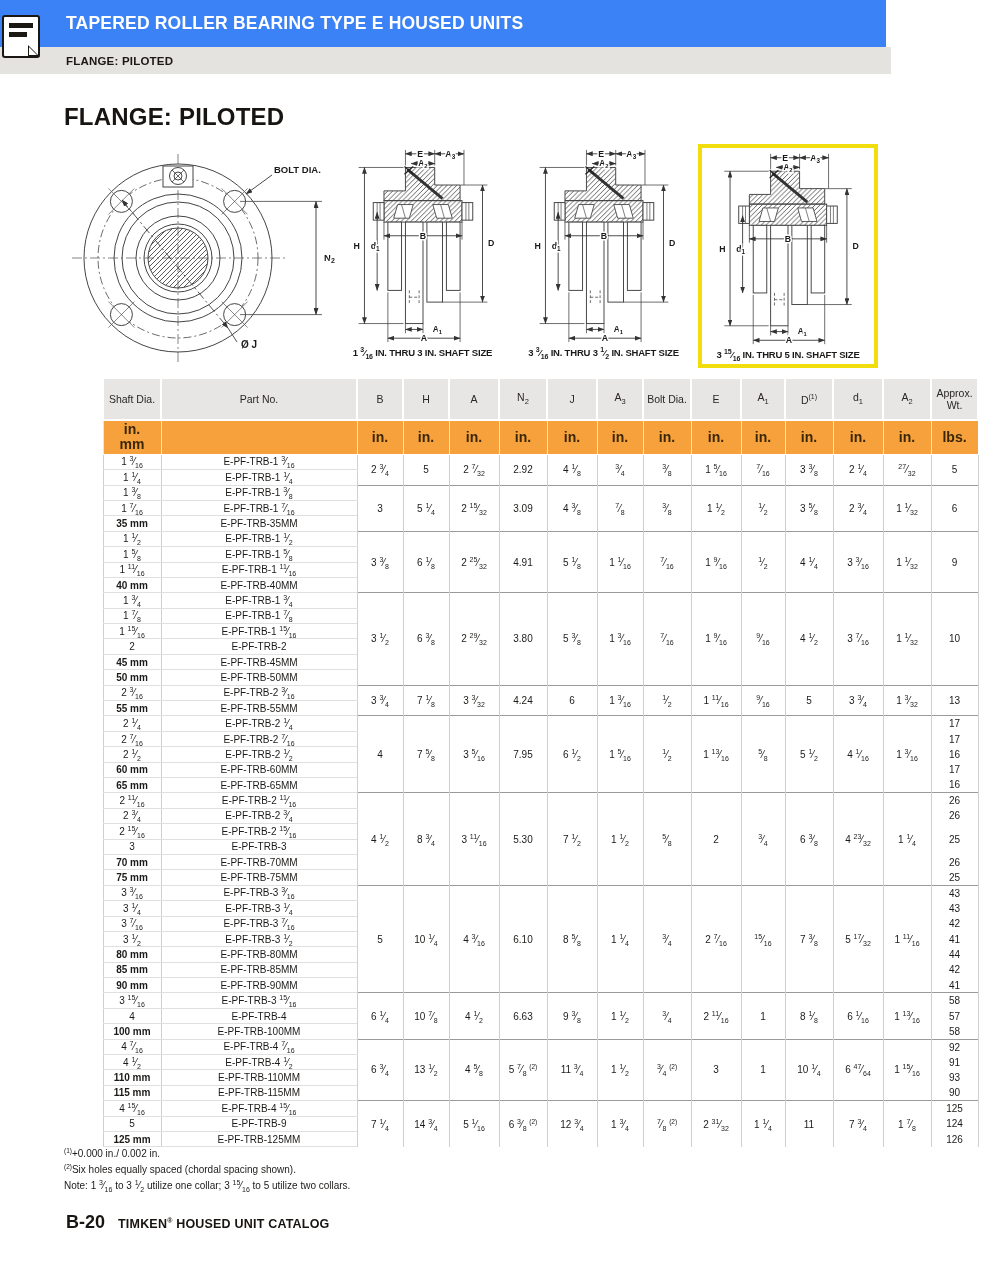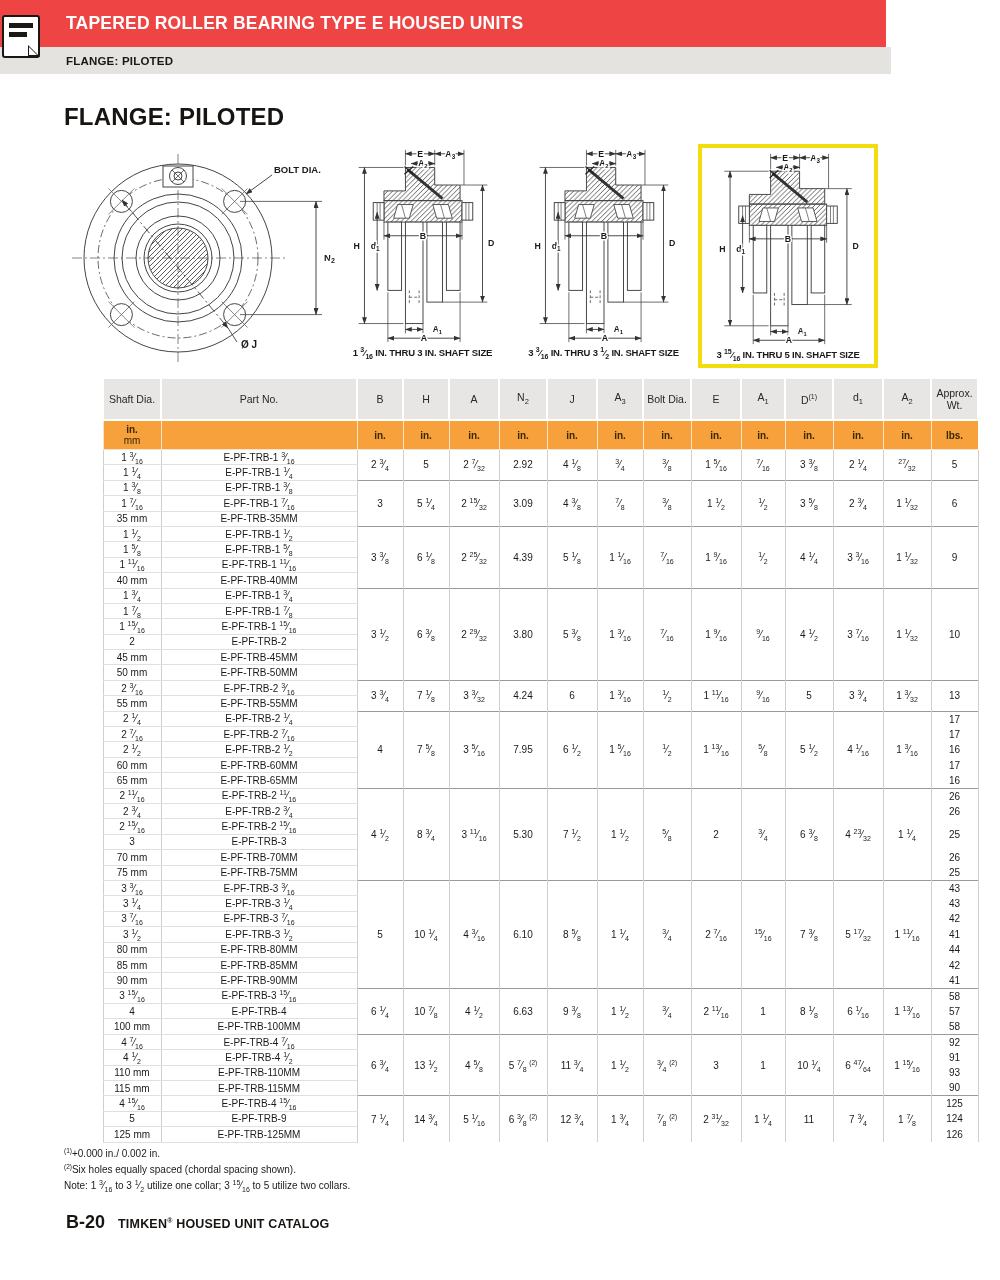--- a/index.html
+++ b/index.html
@@ -1,19 +1,19 @@
 <!DOCTYPE html>
 <html><head>
 <meta charset="utf-8">
 <style>
   html,body{margin:0;padding:0;background:#fff;}
   .page{position:relative;width:1000px;height:1280px;background:#fff;overflow:hidden;
         font-family:"Liberation Sans",sans-serif;color:#1c1a18;}
   
-  .topbar{position:absolute;left:0;top:0;width:886px;height:47px;background:#ef4444;
+  .topbar{position:absolute;left:0;top:0;width:886px;height:47px;background:#3b82f6;
           display:flex;align-items:center;box-sizing:border-box;padding-left:66px;}
   .topbar .t{color:#fff;font-weight:bold;font-size:17.5px;letter-spacing:.2px;}
   .subbar{position:absolute;left:0;top:47px;width:891px;height:27px;background:#e5e3e0;
           display:flex;align-items:center;box-sizing:border-box;padding-left:66px;}
   .subbar .t{color:#1b1712;font-weight:bold;font-size:11.5px;letter-spacing:.2px;}
   .pageicon{position:absolute;left:2px;top:15px;width:40px;height:44px;}
   h1.title{position:absolute;left:64px;top:103px;margin:0;font-size:24px;font-weight:bold;
            letter-spacing:.2px;color:#171411;}
   
   .draw{position:absolute;}
@@ -22,28 +22,28 @@
   .hl{border:4px solid #f2dd0c;box-sizing:border-box;padding:2px 4px 4px 4px;}
   svg text{font-family:"Liberation Sans",sans-serif;}
   
   table.dims{position:absolute;left:64px;top:377px;width:875px;border-collapse:collapse;
              table-layout:fixed;font-size:10px;color:#1c1a18;margin-left:38px;}
   table.dims th{background:#e7e6e4;font-weight:normal;font-size:10.5px;border:2px solid #fff;
                 height:40px;padding:0 1px;line-height:1.15;color:#2a2724;}
   th sub,.shaft sub{font-size:7.5px;}
   th sup{font-size:7px;}
   tr.units td{background:#f6a13c;border:1px solid rgba(255,255,255,.7);height:26px;
-              text-align:center;font-weight:bold;color:#3a2708;font-size:10px;line-height:1.1;}
-  tr.units td .mmline{font-weight:normal;}
+              text-align:center;font-weight:bold;color:#3a2708;font-size:14px;line-height:1.1;}
+  tr.units td .mmline{font-weight:bold;}
   tbody td{border-left:1px solid #cfcfcf;border-right:1px solid #cfcfcf;text-align:center;
            padding:0;line-height:1.1;}
   tbody tr{height:15.4px;}
   tbody tr.gs td{border-top:1px solid #9a9a9a;}
   td.shaft,td.part{border-bottom:1px solid #e0e0e0;}
-  td.mm{font-weight:normal;}
+  td.mm{font-weight:bold;}
   .fr sup{font-size:7px;line-height:0;} .fr sub{font-size:7px;line-height:0;}
   sup.fnm{font-size:6.5px;line-height:0;}
   
   .fnotes{position:absolute;left:64px;top:1146px;font-size:10px;line-height:1.55;color:#1c1a18;}
   .fnotes sup.mk{font-size:6.5px;}
   .pfooter{position:absolute;left:66px;top:1212px;display:flex;align-items:baseline;text-align:center;}
   .pfooter .pno{font-size:18px;font-weight:bold;margin-right:13px;color:#171411;}
   .pfooter .cat{font-size:12.5px;font-weight:bold;letter-spacing:.2px;color:#171411;}
   .pfooter .cat sup{font-size:7px;}
 </style>
@@ -416,21 +416,21 @@
         <tr>
           <td class="shaft mm">35 mm</td>
           <td class="part">E-PF-TRB-35MM</td>
         </tr>
         <tr class="gs">
           <td class="shaft">1 <span class="fr"><sup>1</sup>⁄<sub>2</sub></span></td>
           <td class="part">E-PF-TRB-1 <span class="fr"><sup>1</sup>⁄<sub>2</sub></span></td>
           <td rowspan="4">3 <span class="fr"><sup>3</sup>⁄<sub>8</sub></span></td>
           <td rowspan="4">6 <span class="fr"><sup>1</sup>⁄<sub>8</sub></span></td>
           <td rowspan="4">2 <span class="fr"><sup>25</sup>⁄<sub>32</sub></span></td>
-          <td rowspan="4">4.39</td>
+          <td rowspan="4">4.91</td>
           <td rowspan="4">5 <span class="fr"><sup>1</sup>⁄<sub>8</sub></span></td>
           <td rowspan="4">1 <span class="fr"><sup>1</sup>⁄<sub>16</sub></span></td>
           <td rowspan="4"><span class="fr"><sup>7</sup>⁄<sub>16</sub></span></td>
           <td rowspan="4">1 <span class="fr"><sup>9</sup>⁄<sub>16</sub></span></td>
           <td rowspan="4"><span class="fr"><sup>1</sup>⁄<sub>2</sub></span></td>
           <td rowspan="4">4 <span class="fr"><sup>1</sup>⁄<sub>4</sub></span></td>
           <td rowspan="4">3 <span class="fr"><sup>3</sup>⁄<sub>16</sub></span></td>
           <td rowspan="4">1 <span class="fr"><sup>1</sup>⁄<sub>32</sub></span></td>
           <td rowspan="4">9</td>
         </tr>

